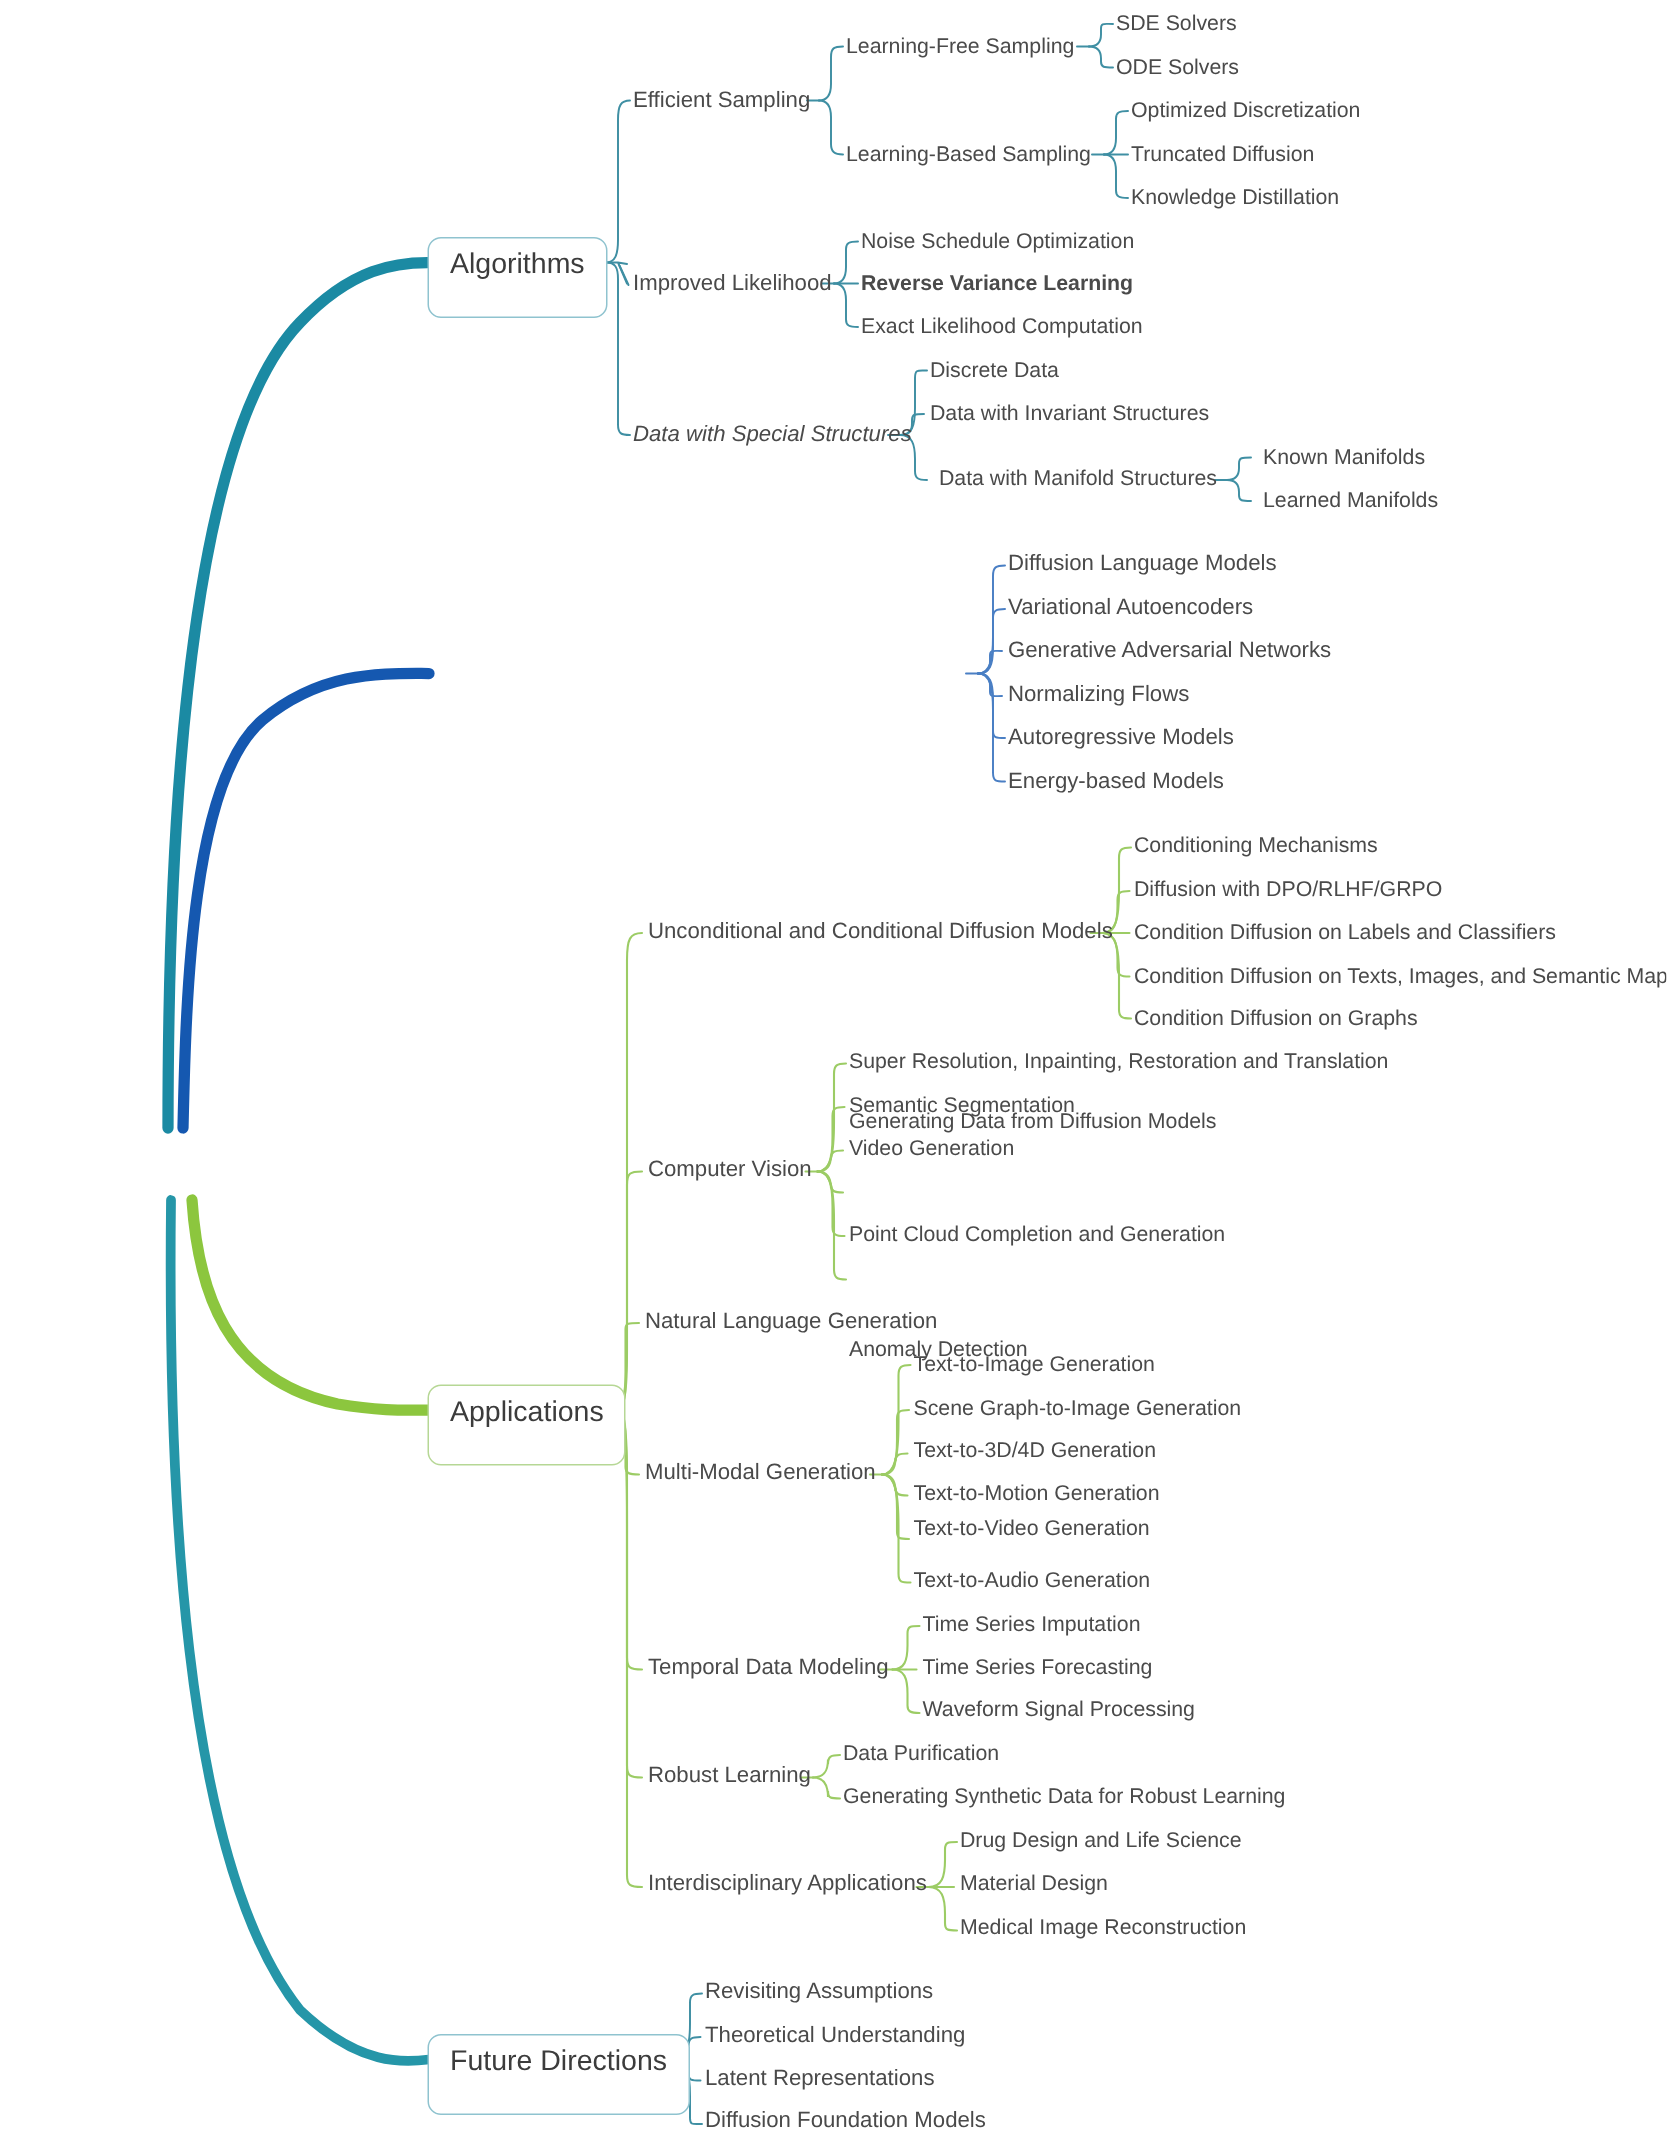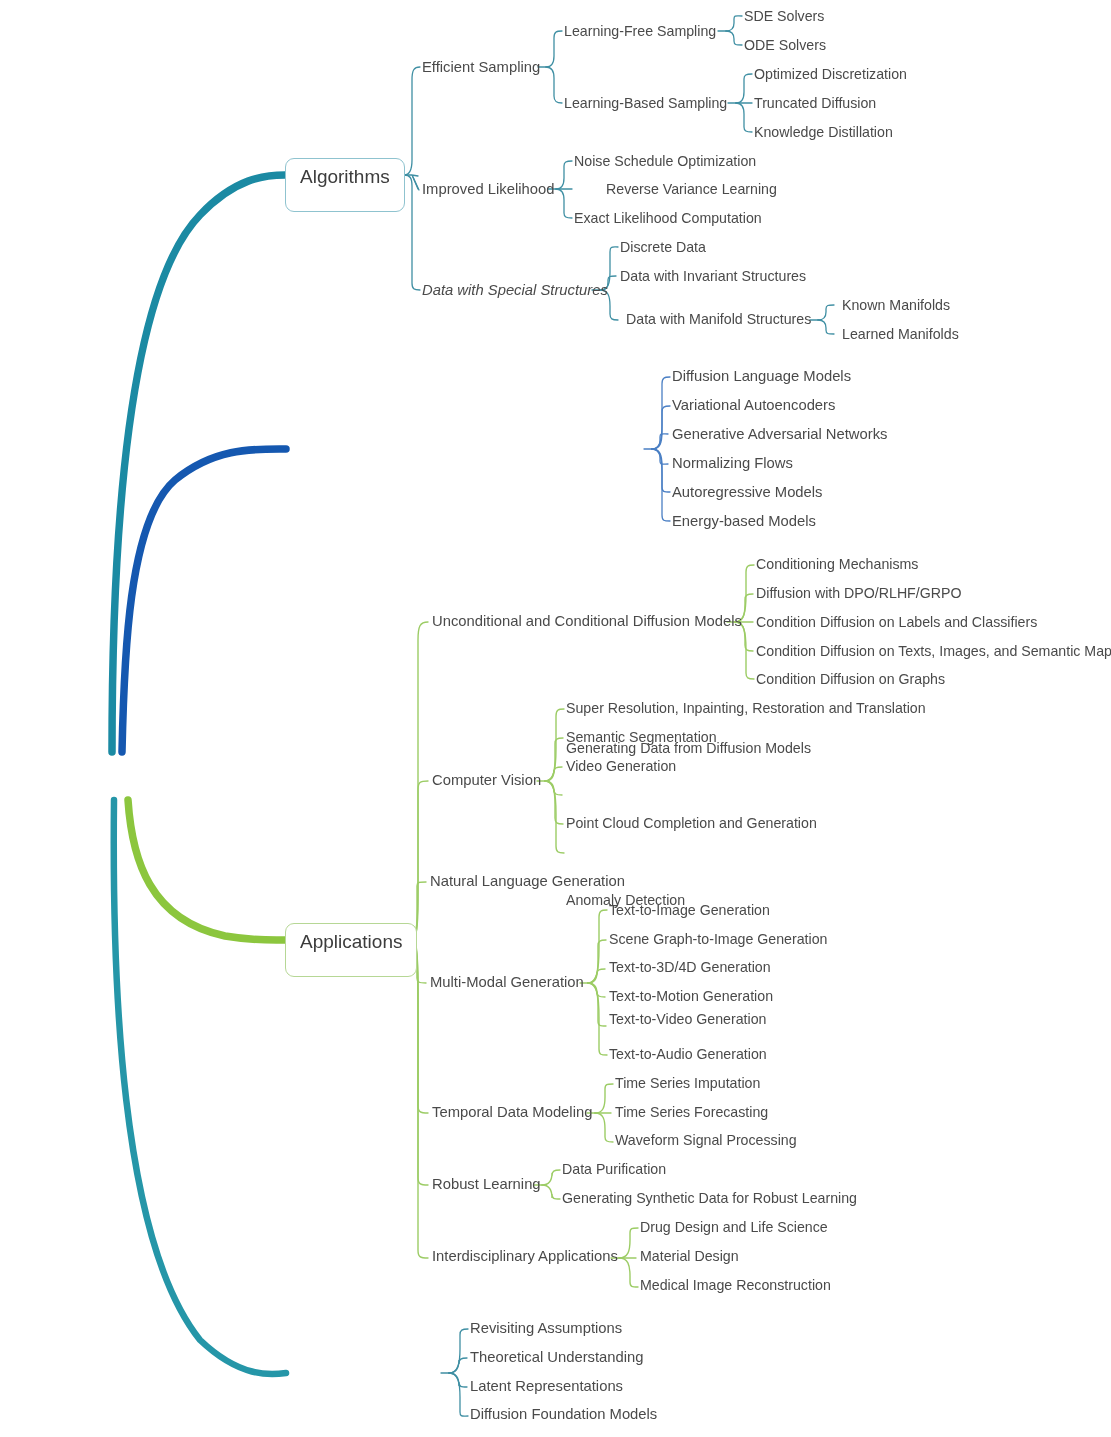--- a/index.html
+++ b/index.html
@@ -182,37 +182,38 @@
       <path d="M 449 1373 C 458 1373 460 1383 460 1397 L 460 1412 C 460 1417 462 1416 468 1416"></path>
     </g>
   </svg>
 
 
   <div class="node l1-node teal" style="left:285px; top:158px;">Algorithms</div>
 
 
   <div class="node l1-node green" style="left:285px; top:923px;">Applications</div>
 
+  <div class="node l1-node teal" style="left:285px; top:1356px;">Future Directions</div>
 
   <div class="node t-node lvl2" style="left:422px; top:60px;">Efficient Sampling</div>
   <div class="node t-node lvl2" style="left:422px; top:182px;">Improved Likelihood</div>
   <div class="node t-node lvl2" style="left:422px; top:283px;font-style:italic;">Data with Special Structures</div>
 
   <div class="node t-node lvl3" style="left:564px; top:24px;">Learning-Free Sampling</div>
   <div class="node t-node lvl3" style="left:564px; top:96px;">Learning-Based Sampling</div>
 
   <div class="node t-node lvl4" style="left:744px; top:9px;">SDE Solvers</div>
   <div class="node t-node lvl4" style="left:744px; top:38px;">ODE Solvers</div>
 
   <div class="node t-node lvl4" style="left:754px; top:67px;">Optimized Discretization</div>
   <div class="node t-node lvl4" style="left:754px; top:96px;">Truncated Diffusion</div>
   <div class="node t-node lvl4" style="left:754px; top:125px;">Knowledge Distillation</div>
 
   <div class="node t-node lvl3" style="left:574px; top:154px;">Noise Schedule Optimization</div>
-  <div class="node t-node lvl3" style="left:606px; top:182px;">Reverse Variance Learning</div>
+  <div class="node t-node lvl3" style="left:574px; top:182px;font-weight:bold;">Reverse Variance Learning</div>
   <div class="node t-node lvl3" style="left:574px; top:211px;">Exact Likelihood Computation</div>
 
   <div class="node t-node lvl3" style="left:620px; top:240px;">Discrete Data</div>
   <div class="node t-node lvl3" style="left:620px; top:269px;">Data with Invariant Structures</div>
   <div class="node t-node lvl3" style="left:626px; top:312px;">Data with Manifold Structures</div>
 
   <div class="node t-node lvl4" style="left:842px; top:298px;">Known Manifolds</div>
   <div class="node t-node lvl4" style="left:842px; top:327px;">Learned Manifolds</div>
 
   <div class="node t-node lvl2" style="left:672px; top:369px;">Diffusion Language Models</div>

